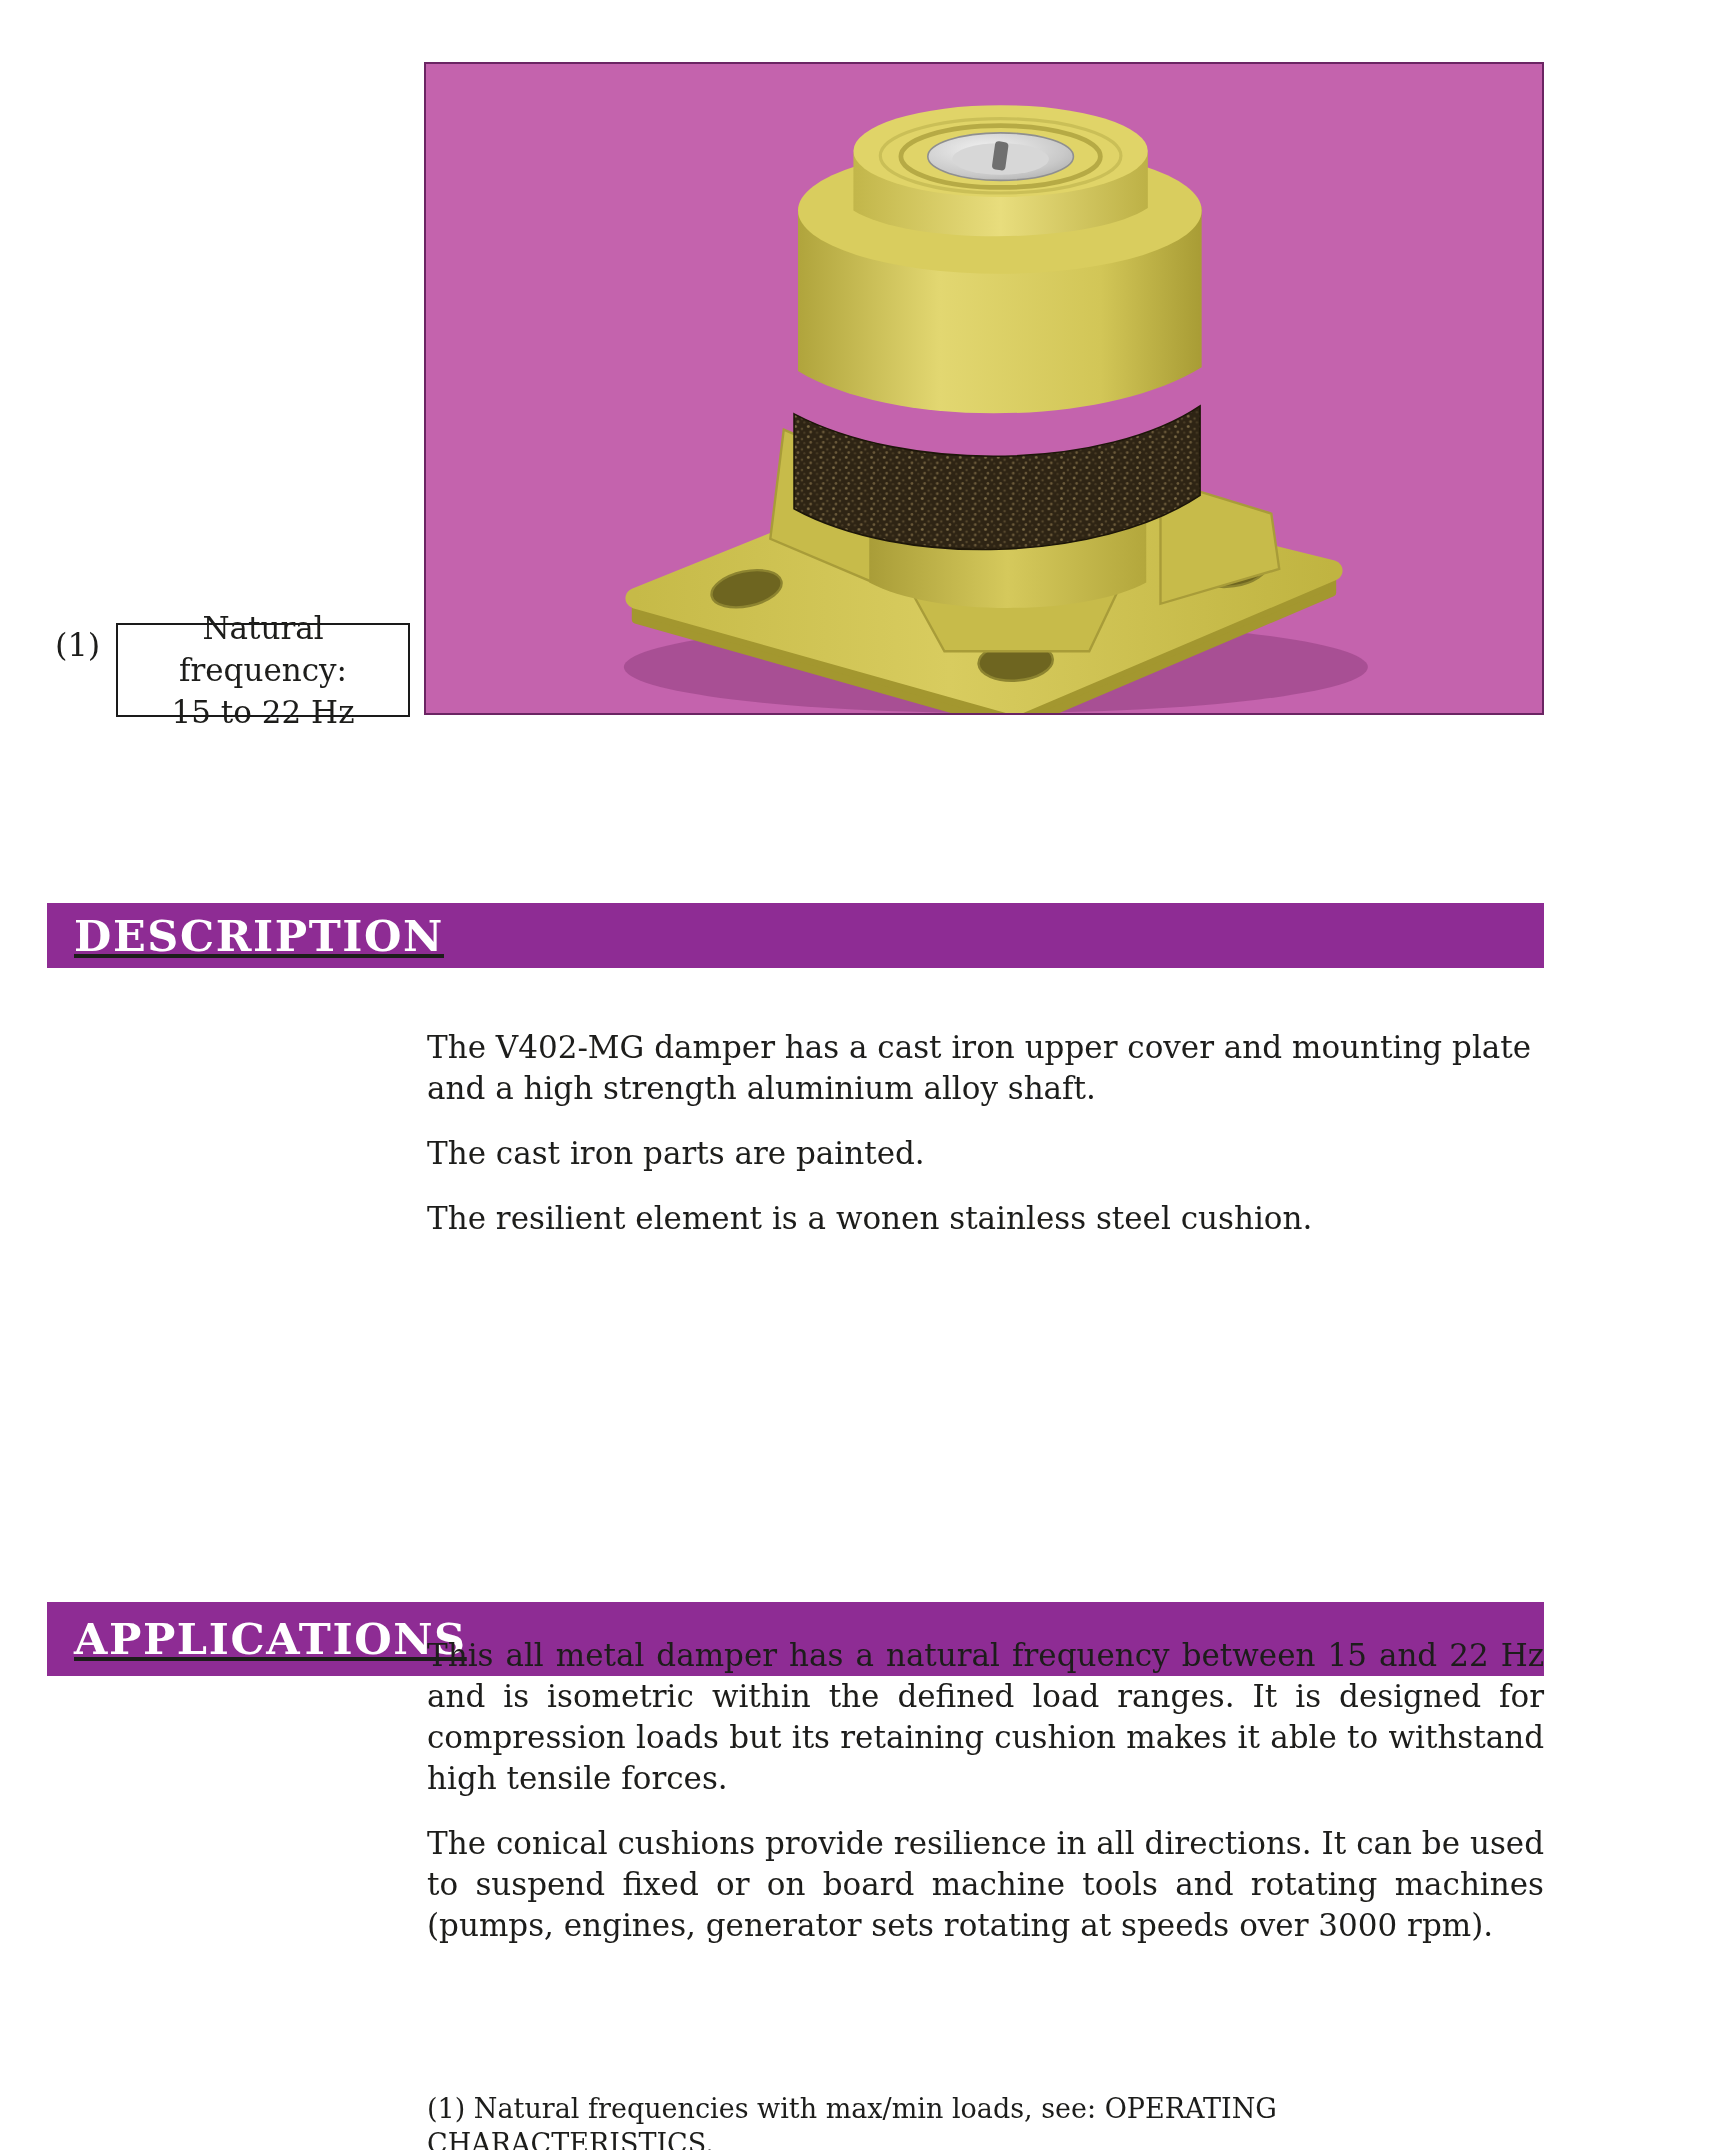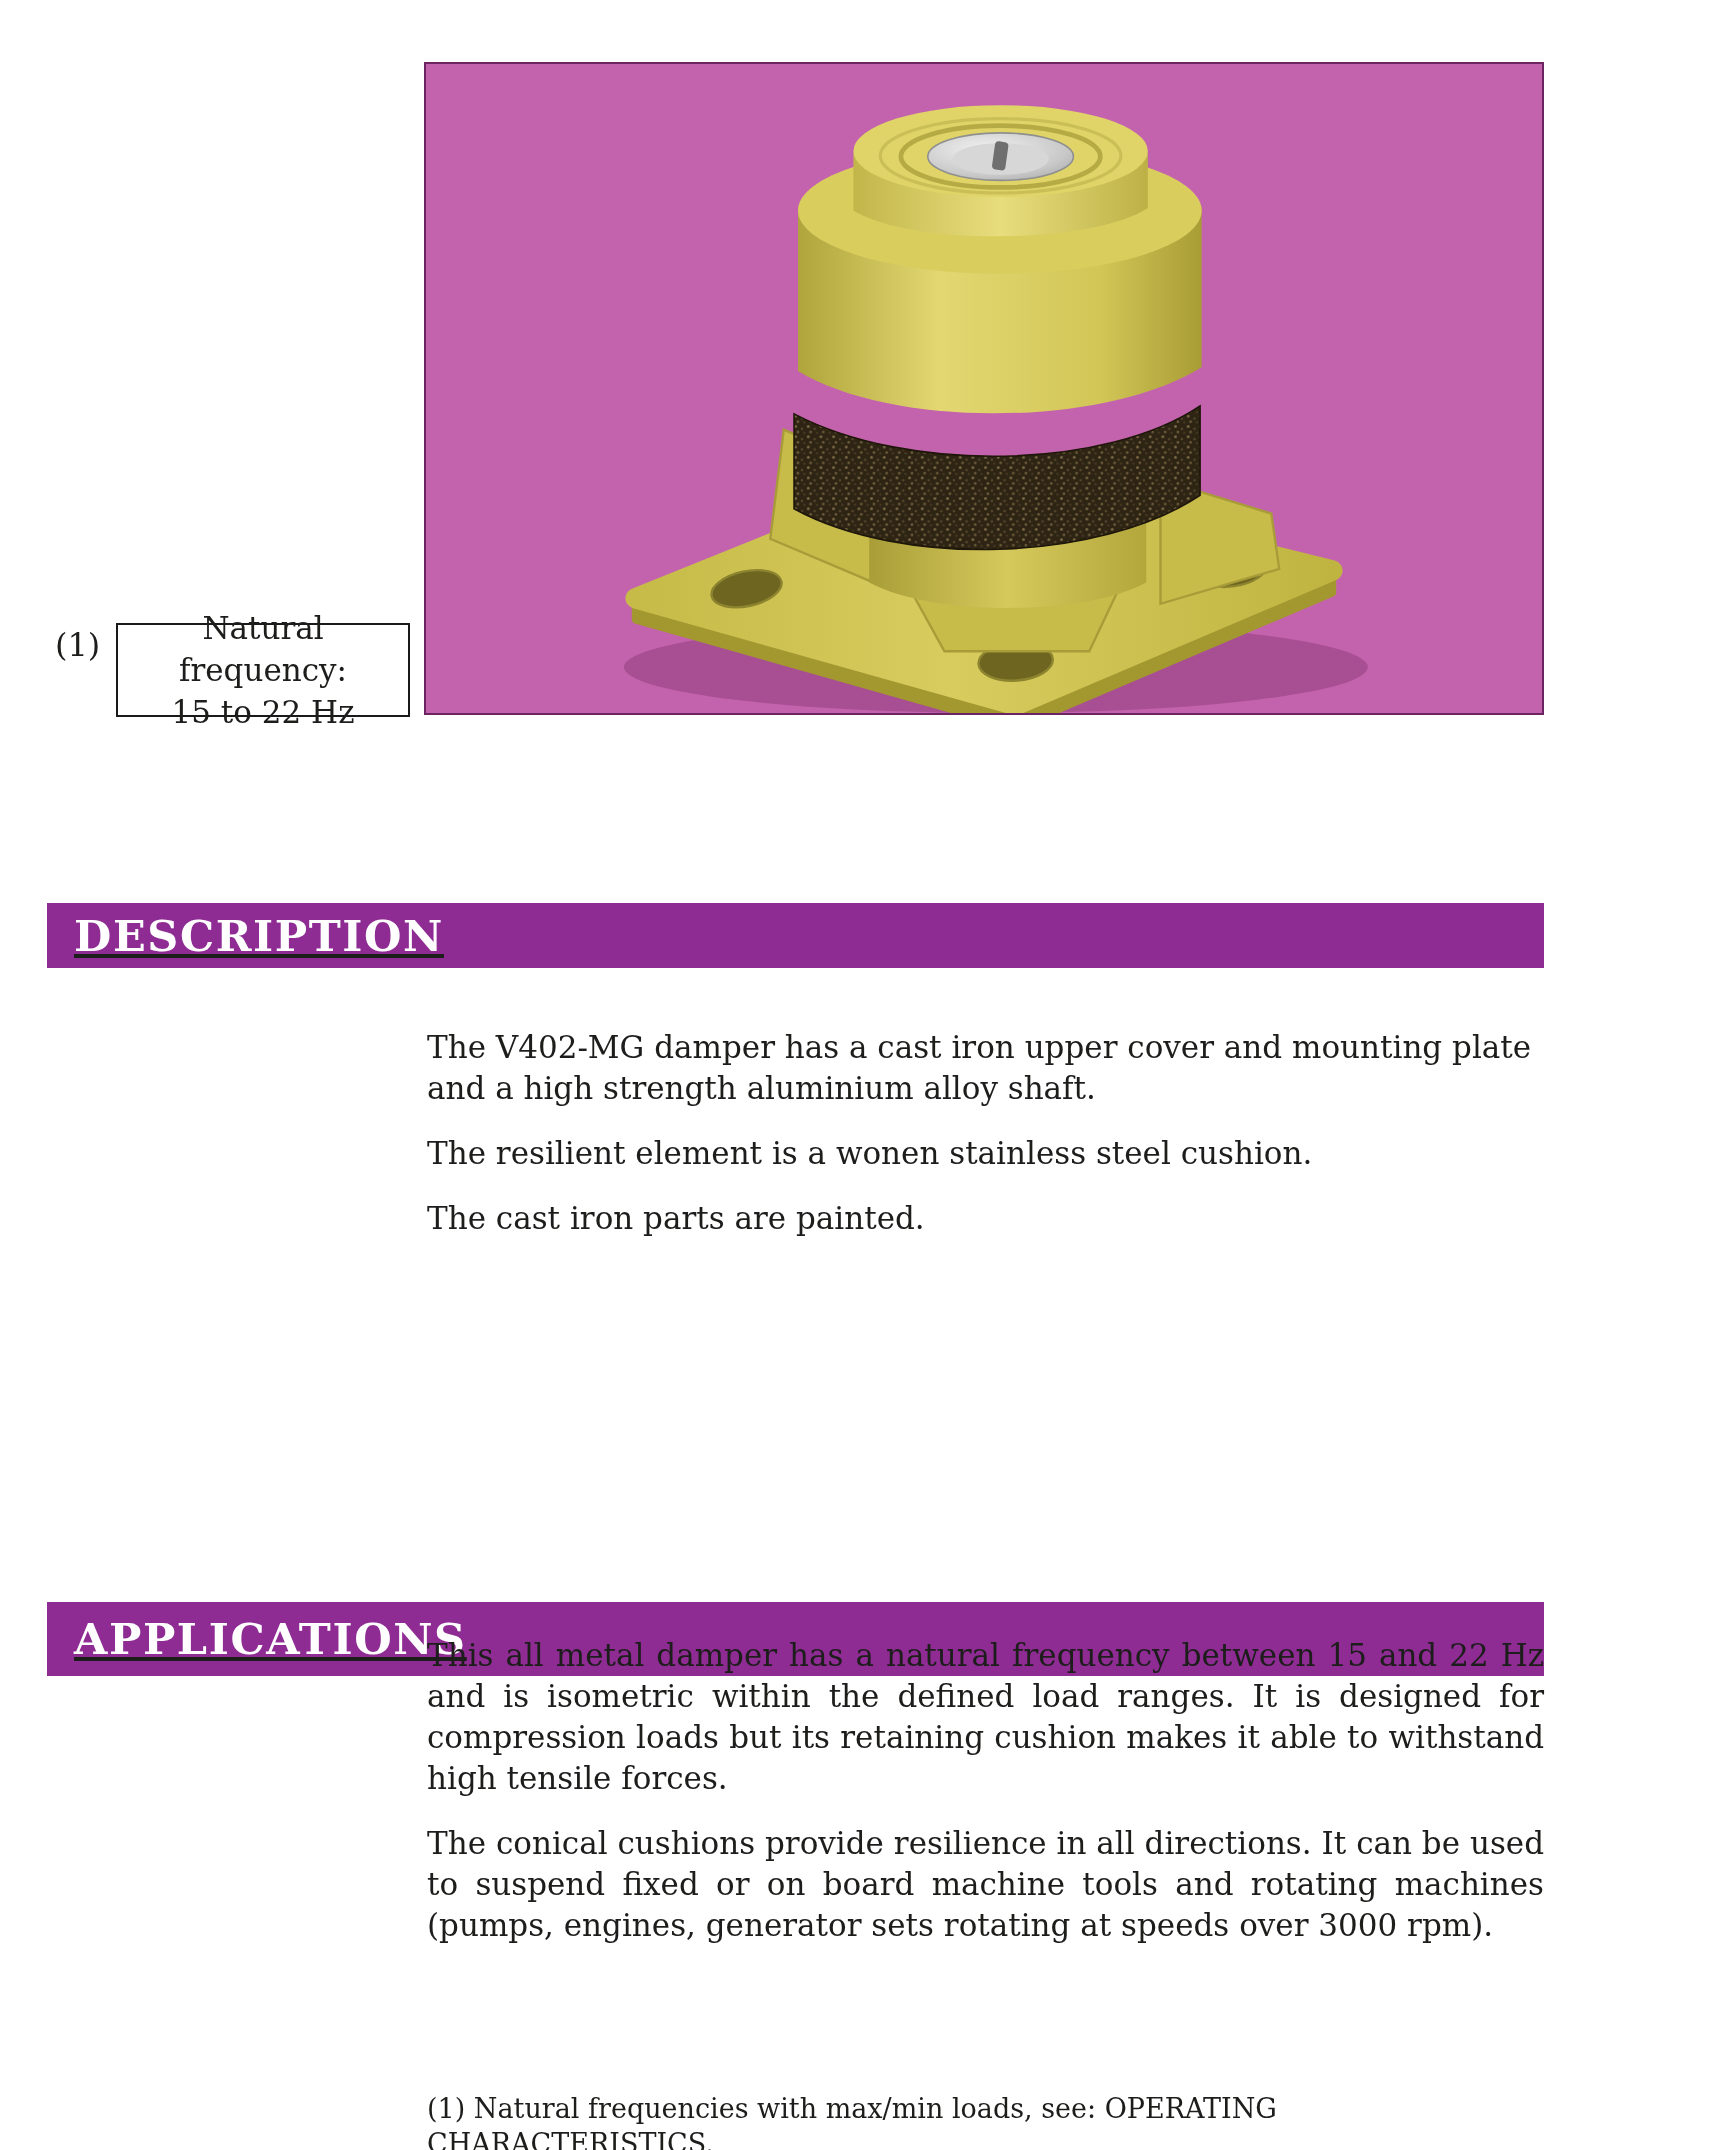--- a/index.html
+++ b/index.html
@@ -173,22 +173,22 @@
   <div class="note-box">
     <div>Natural frequency:</div>
     <div>15 to 22 Hz</div>
   </div>
 
   <div class="section-bar" id="description-bar">
     <span class="bar-title">DESCRIPTION</span>
   </div>
   <div class="body-text" id="description-text">
     <p>The V402-MG damper has a cast iron upper cover and mounting plate and a high strength aluminium alloy shaft.</p>
+    <p>The cast iron parts are painted.</p>
     <p>The resilient element is a wonen stainless steel cushion.</p>
-    <p>The cast iron parts are painted.</p>
   </div>
 
   <div class="section-bar" id="applications-bar">
     <span class="bar-title">APPLICATIONS</span>
   </div>
   <div class="body-text" id="applications-text">
     <p>This all metal damper has a natural frequency between 15 and 22 Hz and is isometric within the defined load ranges. It is designed for compression loads but its retaining cushion makes it able to withstand high tensile forces.</p>
     <p>The conical cushions provide resilience in all directions. It can be used to suspend fixed or on board machine tools and rotating machines (pumps, engines, generator sets rotating at speeds over 3000 rpm).</p>
   </div>
 

